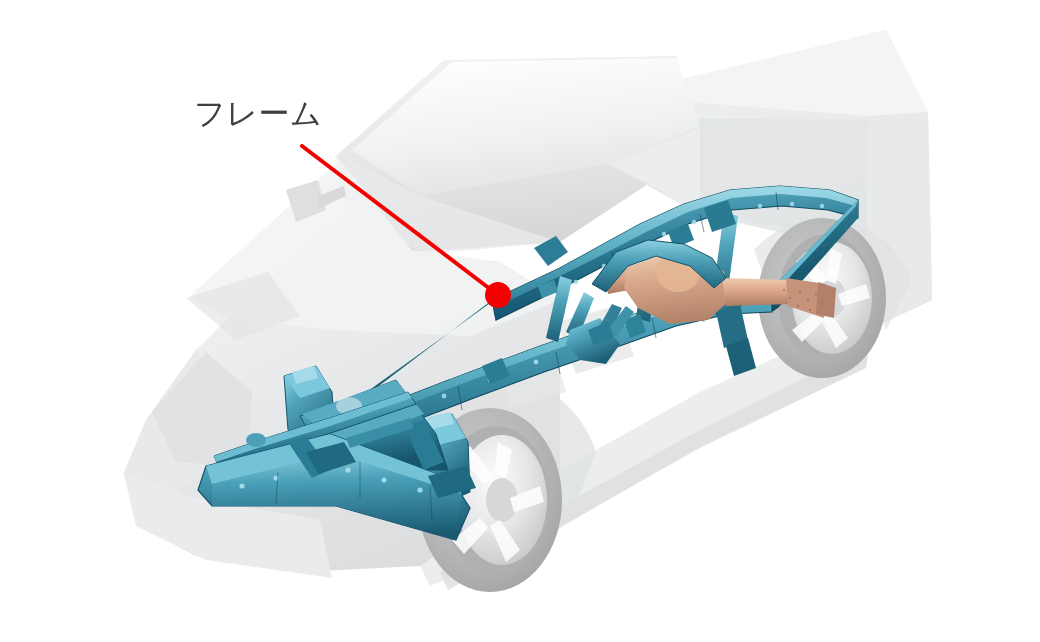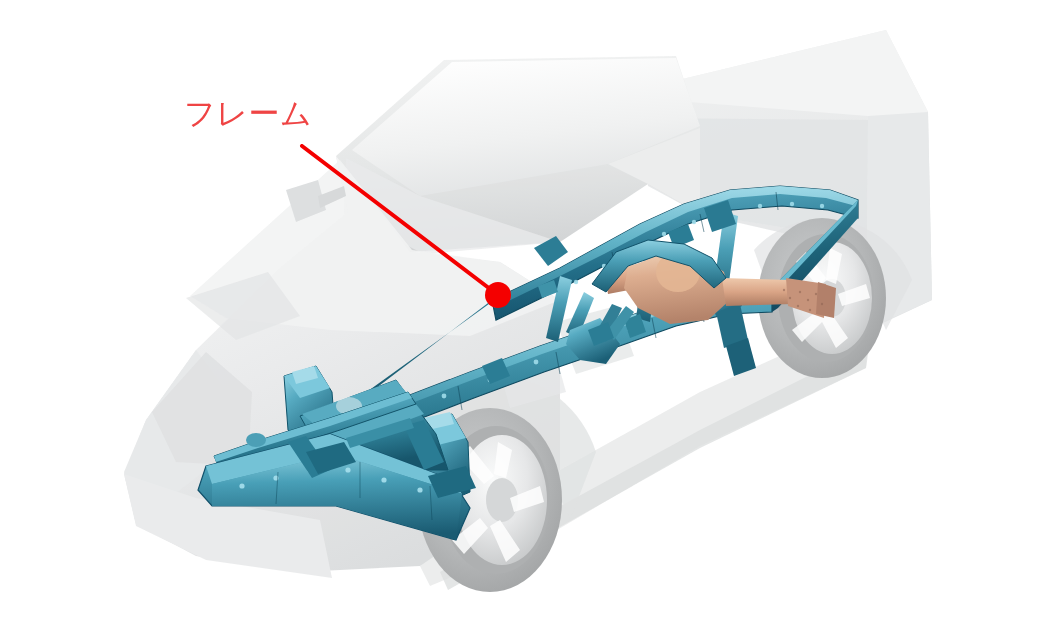--- a/index.html
+++ b/index.html
@@ -20,27 +20,27 @@
   }
   #scene {
     position: absolute;
     inset: 0;
     width: 1040px;
     height: 642px;
     display: block;
   }
   .callout-label {
     position: absolute;
-    left: 184px;
+    left: 194px;
     top: 92px;
     font-family: "Liberation Sans", sans-serif;
     font-size: 31px;
     line-height: 44px;
     letter-spacing: 0.5px;
-    color: #ef4444;
+    color: #404040;
     white-space: nowrap;
     user-select: none;
   }
 </style>
 </head>
 <body>
 
 <div id="stage">
 
   <svg id="scene" viewBox="0 0 1040 642" xmlns="http://www.w3.org/2000/svg">

